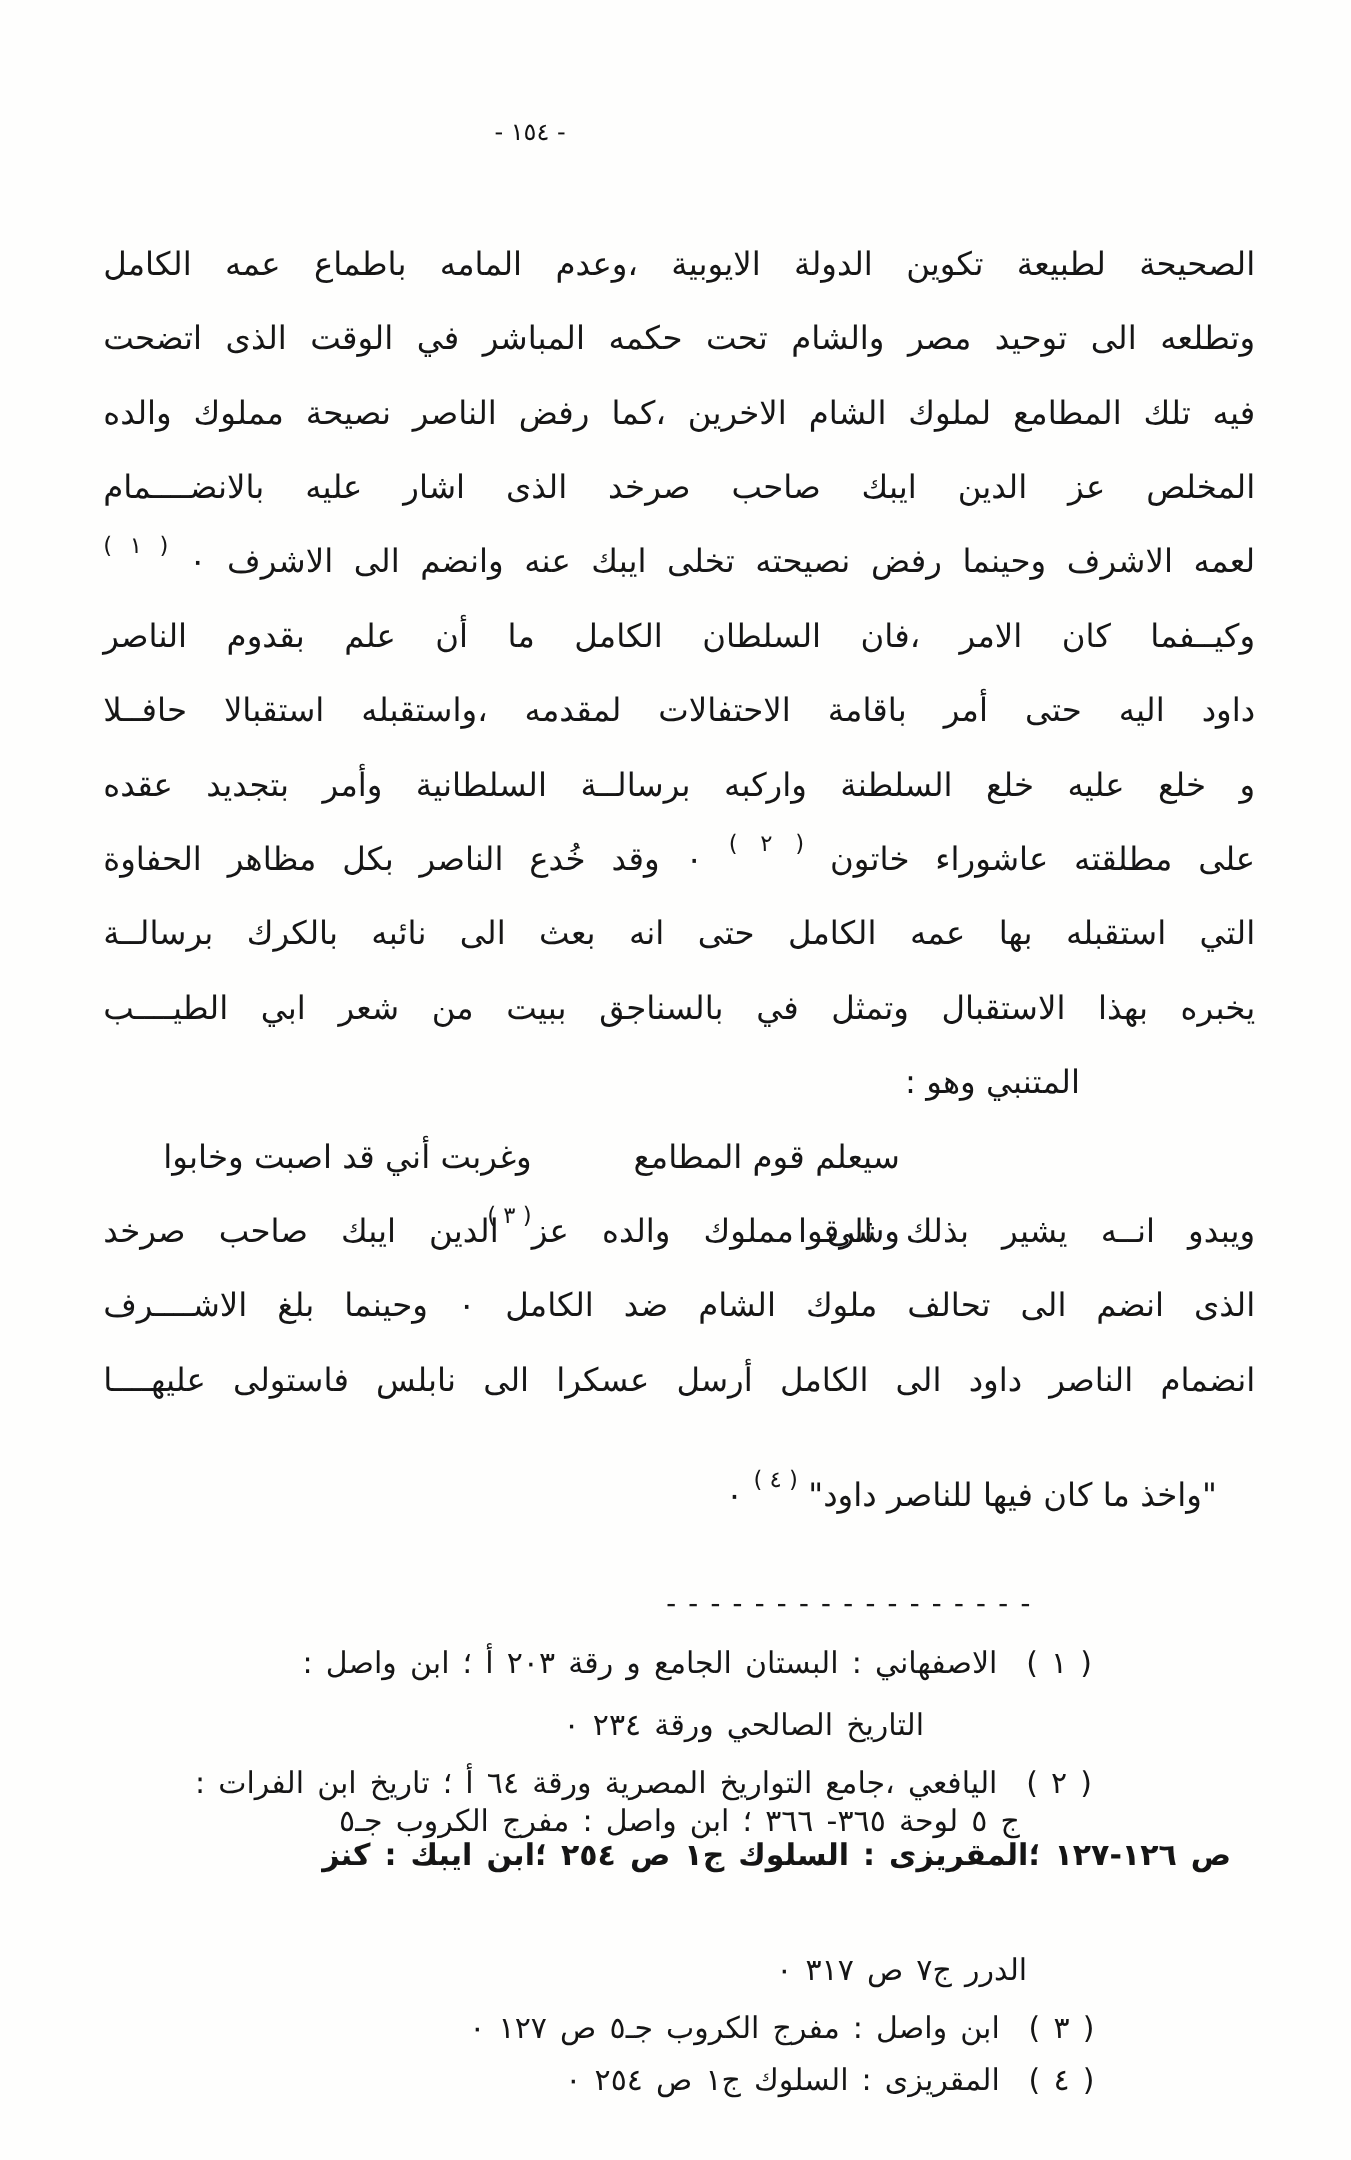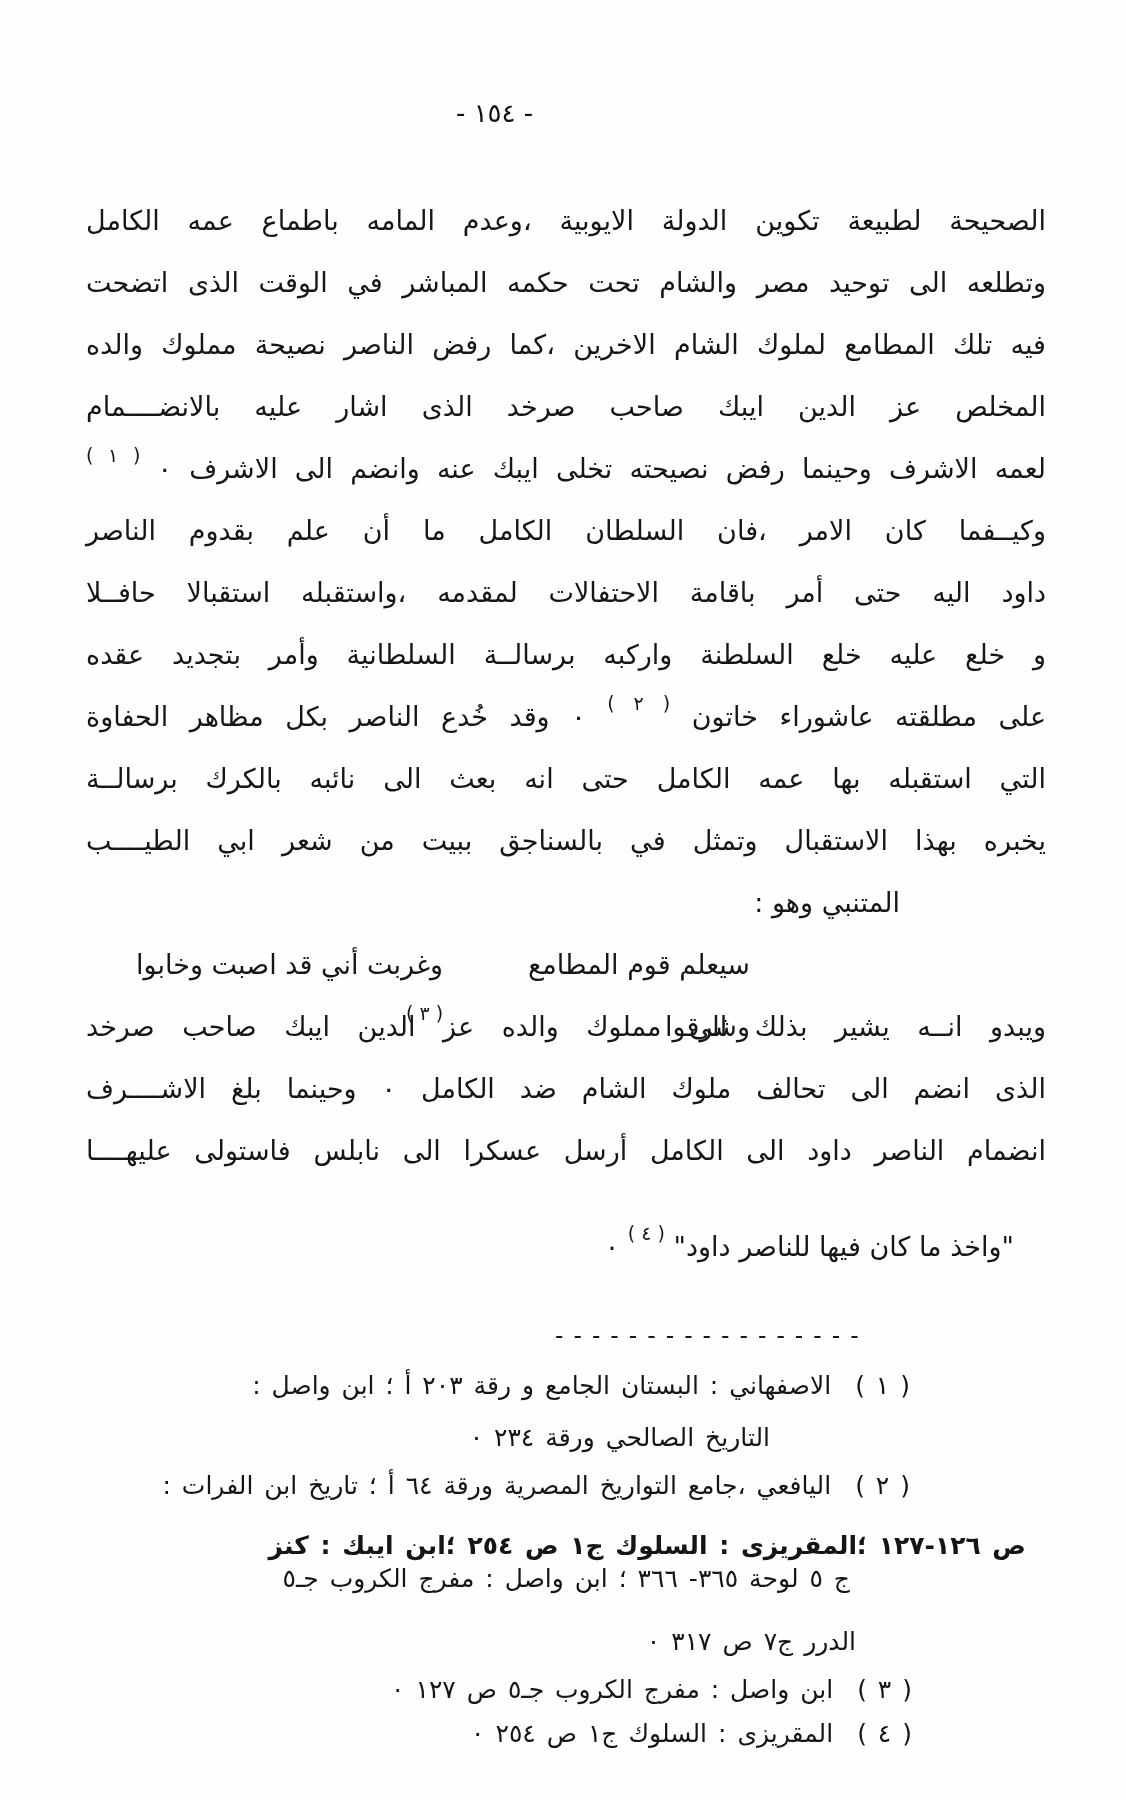--- a/index.html
+++ b/index.html
@@ -2,21 +2,21 @@
 <html lang="ar" dir="rtl"><head>
 <meta charset="utf-8">
 <style>
   html,body{margin:0;padding:0;background:#ffffff;}
   .page{
     position:relative;width:1126px;height:1800px;background:#fefefdff;
     background:#fefefd;color:#161616;overflow:hidden;
     font-family:"DejaVu Sans",sans-serif;direction:rtl;
   }
   .pageno{
-    position:absolute;top:98px;left:456px;font-size:26px;letter-spacing:2px;
+    position:absolute;top:98px;left:412px;font-size:20px;letter-spacing:2px;
     color:#111;white-space:nowrap;
   }
   .block{position:absolute;font-size:27px;}
   #para-a{top:190px;right:80px;left:86px;}
   #para-b{top:500px;right:80px;left:86px;}
   #para-c{top:996px;right:80px;left:86px;}
   .bl{
     height:62px;line-height:62px;
     text-align:justify;text-align-last:justify;
   }
@@ -101,21 +101,21 @@
     <span>الاصفهاني : البستان الجامع و رقة ٢٠٣ أ ؛ ابن واصل :</span>
   </div>
   <div class="fn" style="top:1420px;right:356px;">
     <span>التاريخ الصالحي ورقة ٢٣٤ ٠</span>
   </div>
 
   <div class="fn" style="top:1468px;right:216px;">
     <span class="fnum">( ٢ )</span>
     <span>اليافعي ،جامع التواريخ المصرية ورقة ٦٤ أ ؛ تاريخ ابن الفرات :</span>
   </div>
-  <div class="fn" style="top:1561px;right:276px;text-align:right;">
+  <div class="fn" style="top:1500px;right:276px;text-align:right;">
     <span>ج ٥ لوحة ٣٦٥- ٣٦٦ ؛ ابن واصل : مفرج الكروب جـ٥</span>
   </div>
   <div class="fn" style="top:1528px;right:100px;font-weight:bold;">
     <span>ص ١٢٦-١٢٧ ؛المقريزى : السلوك ج١ ص ٢٥٤ ؛ابن ايبك : كنز</span>
   </div>
   <div class="fn" style="top:1624px;right:270px;text-align:right;">
     <span>الدرر ج٧ ص ٣١٧ ٠</span>
   </div>
 
   <div class="fn" style="top:1672px;right:214px;">

